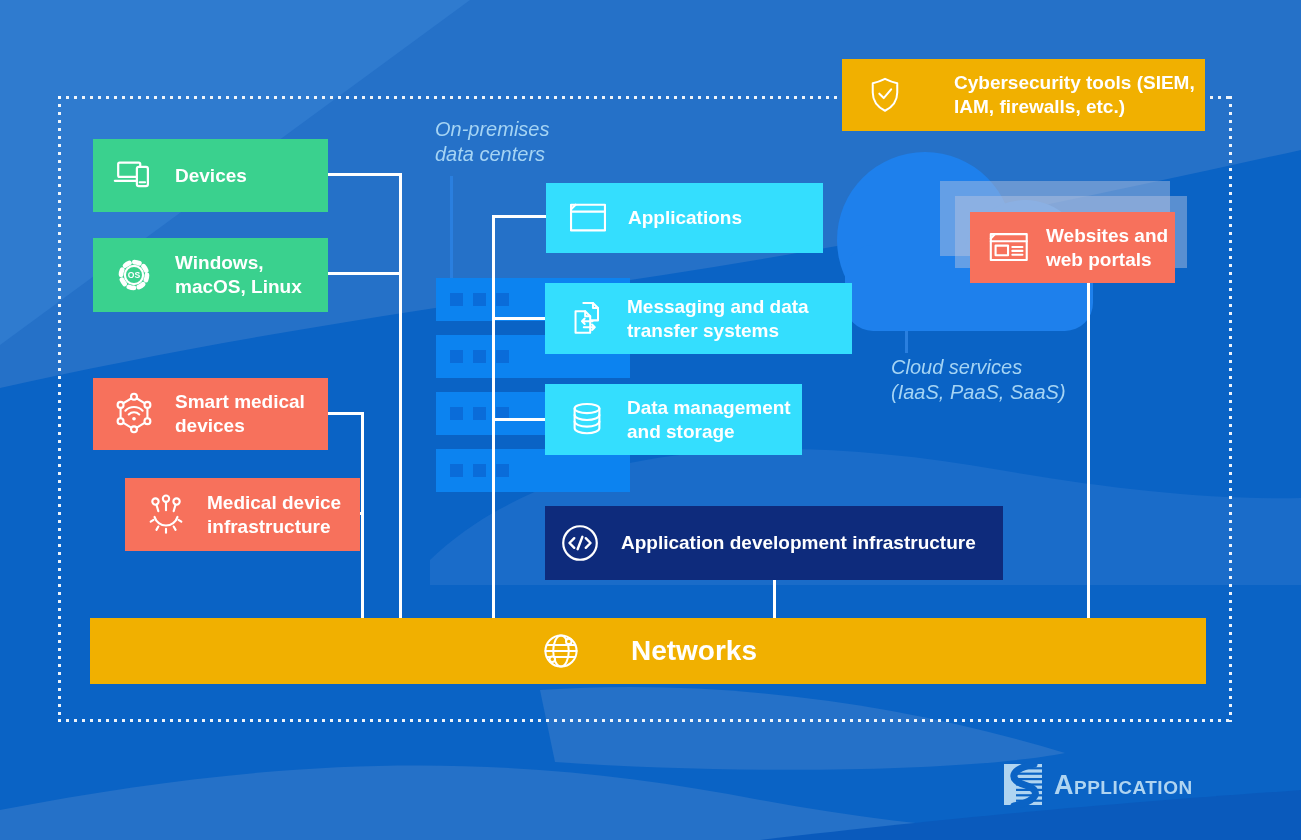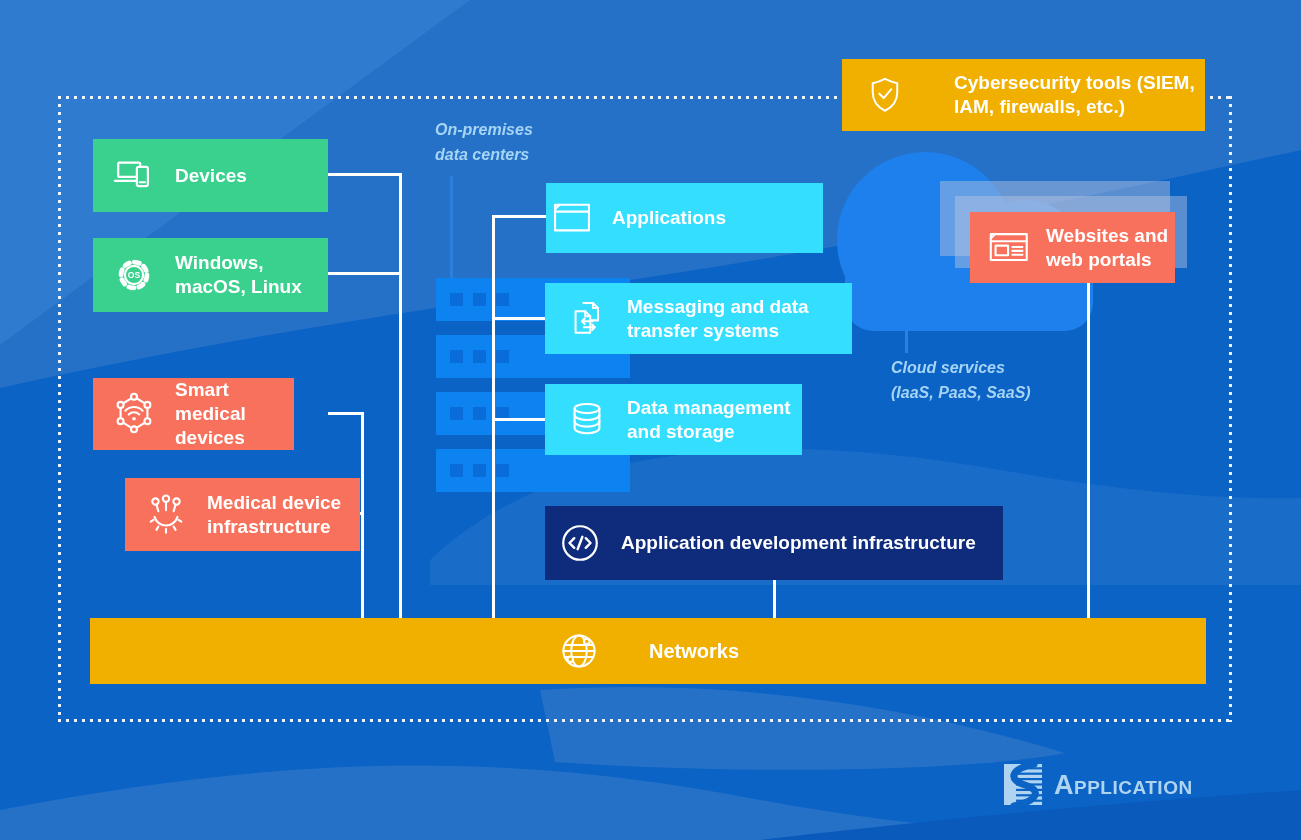--- a/index.html
+++ b/index.html
@@ -24,22 +24,22 @@
     font-size:19px;line-height:24px;z-index:6;box-sizing:border-box;padding-left:18px;}
   .node .ic{flex:0 0 auto;display:flex;margin-right:18px;}
   .green{background:var(--green,#3AD18E);}
   .coral{background:var(--coral,#F7715C);}
   .cyan{background:var(--cyan,#34DEFE);}
   .yellow{background:var(--yellow,#F1B000);gap:30px;}
   .navy{background:var(--navy,#0E2B7C);}
   .nowrap{white-space:nowrap;}
   .center{justify-content:center;padding-left:0;}
   
-  .ann{position:absolute;color:var(--label,#A5D4F4);font-style:italic;font-weight:700;
-    font-size:16px;line-height:25px;z-index:5;}
+  .ann{position:absolute;color:var(--label,#A5D4F4);font-style:italic;font-weight:400;
+    font-size:20px;line-height:25px;z-index:5;}
   
   #logo{position:absolute;left:1002px;top:762px;display:flex;align-items:center;gap:10px;z-index:2;}
   #logo .word{color:var(--logo,#AFD4F1);font-weight:700;font-size:27px;letter-spacing:.5px;
     font-variant-caps:small-caps;}
   svg.icon{display:block;}
 </style>
 </head>
 <body>
 
 <div id="canvas">
@@ -132,21 +132,21 @@
     <span class="ic">
       <svg class="icon" width="46" height="46" viewBox="0 0 48 48" fill="none" stroke="#fff" stroke-linecap="round">
         <circle cx="24" cy="24" r="13.5" stroke-width="5" stroke-dasharray="5.3 5.3"></circle>
         <circle cx="24" cy="24" r="9.5" stroke-width="2.3"></circle>
         <text x="24" y="27.5" text-anchor="middle" stroke="none" fill="#fff" font-size="9" font-weight="bold" font-family="Liberation Sans, sans-serif">OS</text>
       </svg>
     </span>
     <span class="lbl">Windows, macOS, Linux</span>
   </div>
 
-  <div class="node coral" style="left:93px;top:378px;width:201px;height:72px;">
+  <div class="node coral" style="left:93px;top:378px;width:235px;height:72px;">
     <span class="ic">
       <svg class="icon" width="46" height="46" viewBox="0 0 48 48" fill="none" stroke="#fff" stroke-width="2.2" stroke-linecap="round" stroke-linejoin="round">
         <polygon points="24,6 38,14.5 38,31.5 24,40 10,31.5 10,14.5"></polygon>
         <g style="fill:var(--coral)">
           <circle cx="24" cy="6" r="3.1"></circle>
             <circle cx="38" cy="14.5" r="3.1"></circle>
             <circle cx="38" cy="31.5" r="3.1"></circle>
           <circle cx="24" cy="40" r="3.1"></circle>
             <circle cx="10" cy="31.5" r="3.1"></circle>
             <circle cx="10" cy="14.5" r="3.1"></circle>
@@ -182,21 +182,21 @@
   <div class="node yellow" style="left:842px;top:59px;width:363px;height:72px;padding-left:22px;">
     <span class="ic">
       <svg class="icon" width="42" height="42" viewBox="0 0 48 48" fill="none" stroke="#fff" stroke-width="2.3" stroke-linecap="round" stroke-linejoin="round">
         <path d="M24 5.5 C29 8 33.5 9.5 38 10.5 V21 C38 31.5 32.5 37.5 24 42 C15.5 37.5 10 31.5 10 21 V10.5 C14.5 9.5 19 8 24 5.5 Z"></path>
         <path d="M17.5 22.5 L22.5 27.5 L31 17.5"></path>
       </svg>
     </span>
     <span class="lbl">Cybersecurity tools (SIEM, IAM, firewalls, etc.)</span>
   </div>
 
-  <div class="node cyan" style="left:546px;top:183px;width:277px;height:70px;padding-left:4px;">
+  <div class="node cyan" style="left:546px;top:183px;width:277px;height:70px;padding-left:20px;">
     <span class="ic">
       <svg class="icon" width="44" height="44" viewBox="0 0 48 48" fill="none" stroke="#fff" stroke-width="2.3" stroke-linecap="round" stroke-linejoin="round">
         <path d="M5.5 9.5 H42.5 V37.5 H5.5 Z"></path>
         <path d="M5.5 17 H42.5"></path>
         <path d="M5.5 14.5 L10.5 9.5"></path>
       </svg>
     </span>
     <span class="lbl">Applications</span>
   </div>
 
@@ -244,21 +244,21 @@
         <path d="M5 9.5 H42.5 V36.5 H5 Z"></path>
         <path d="M5 17 H42.5"></path>
         <path d="M5 14 L9.5 9.5"></path>
         <rect x="10" y="21.5" width="13" height="10"></rect>
         <path d="M27.5 23 H38 M27.5 27 H38 M27.5 31 H38"></path>
       </svg>
     </span>
     <span class="lbl">Websites and web portals</span>
   </div>
 
-  <div class="node yellow center" style="left:90px;top:618px;width:1116px;height:66px;font-size:20px;">
+  <div class="node yellow center" style="left:90px;top:618px;width:1116px;height:66px;font-size:28px;">
     <span class="ic">
       <svg class="icon" width="44" height="44" viewBox="0 0 48 48" fill="none" stroke="#fff" stroke-width="2.2" stroke-linecap="round" stroke-linejoin="round">
         <circle cx="24" cy="24" r="17"></circle>
         <ellipse cx="24" cy="24" rx="8.5" ry="17"></ellipse>
         <path d="M8.5 17.5 H39.5"></path>
         <path d="M7 24 H41"></path>
         <path d="M8.5 30.5 H39.5"></path>
         <circle cx="32.5" cy="13.5" r="3" style="fill:var(--yellow)"></circle>
         <circle cx="14.5" cy="33" r="3" style="fill:var(--yellow)"></circle>
       </svg>

